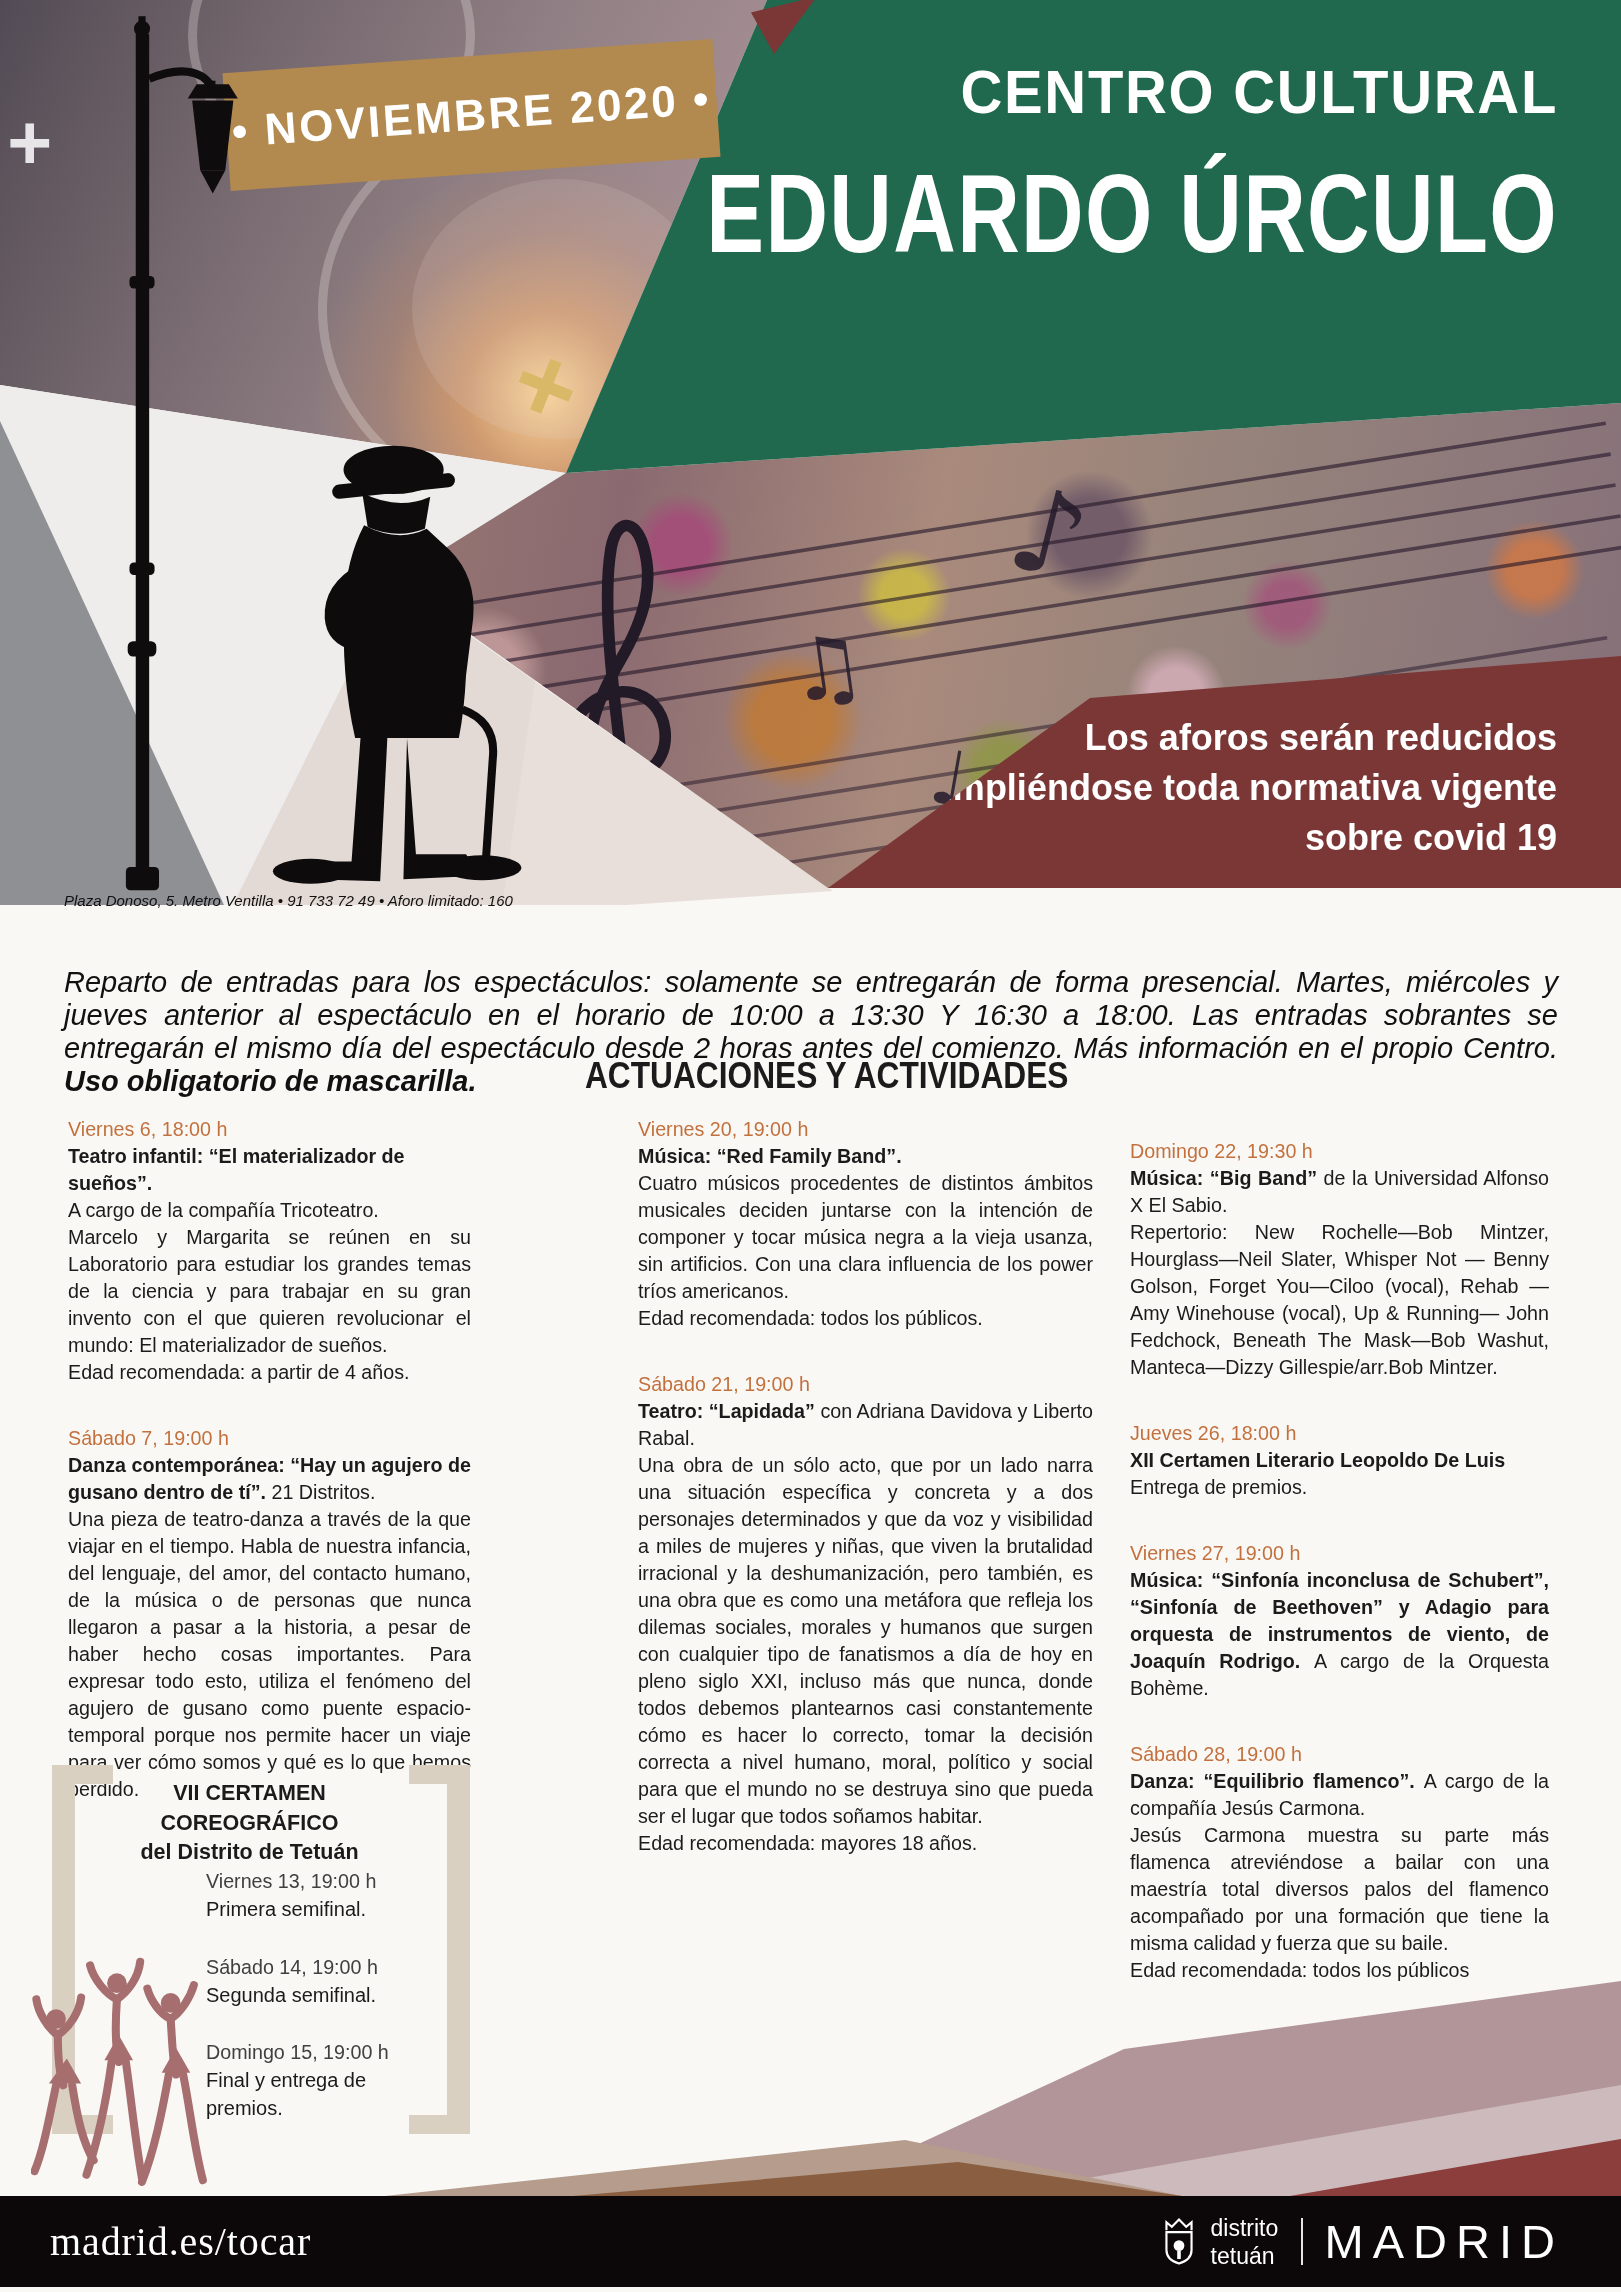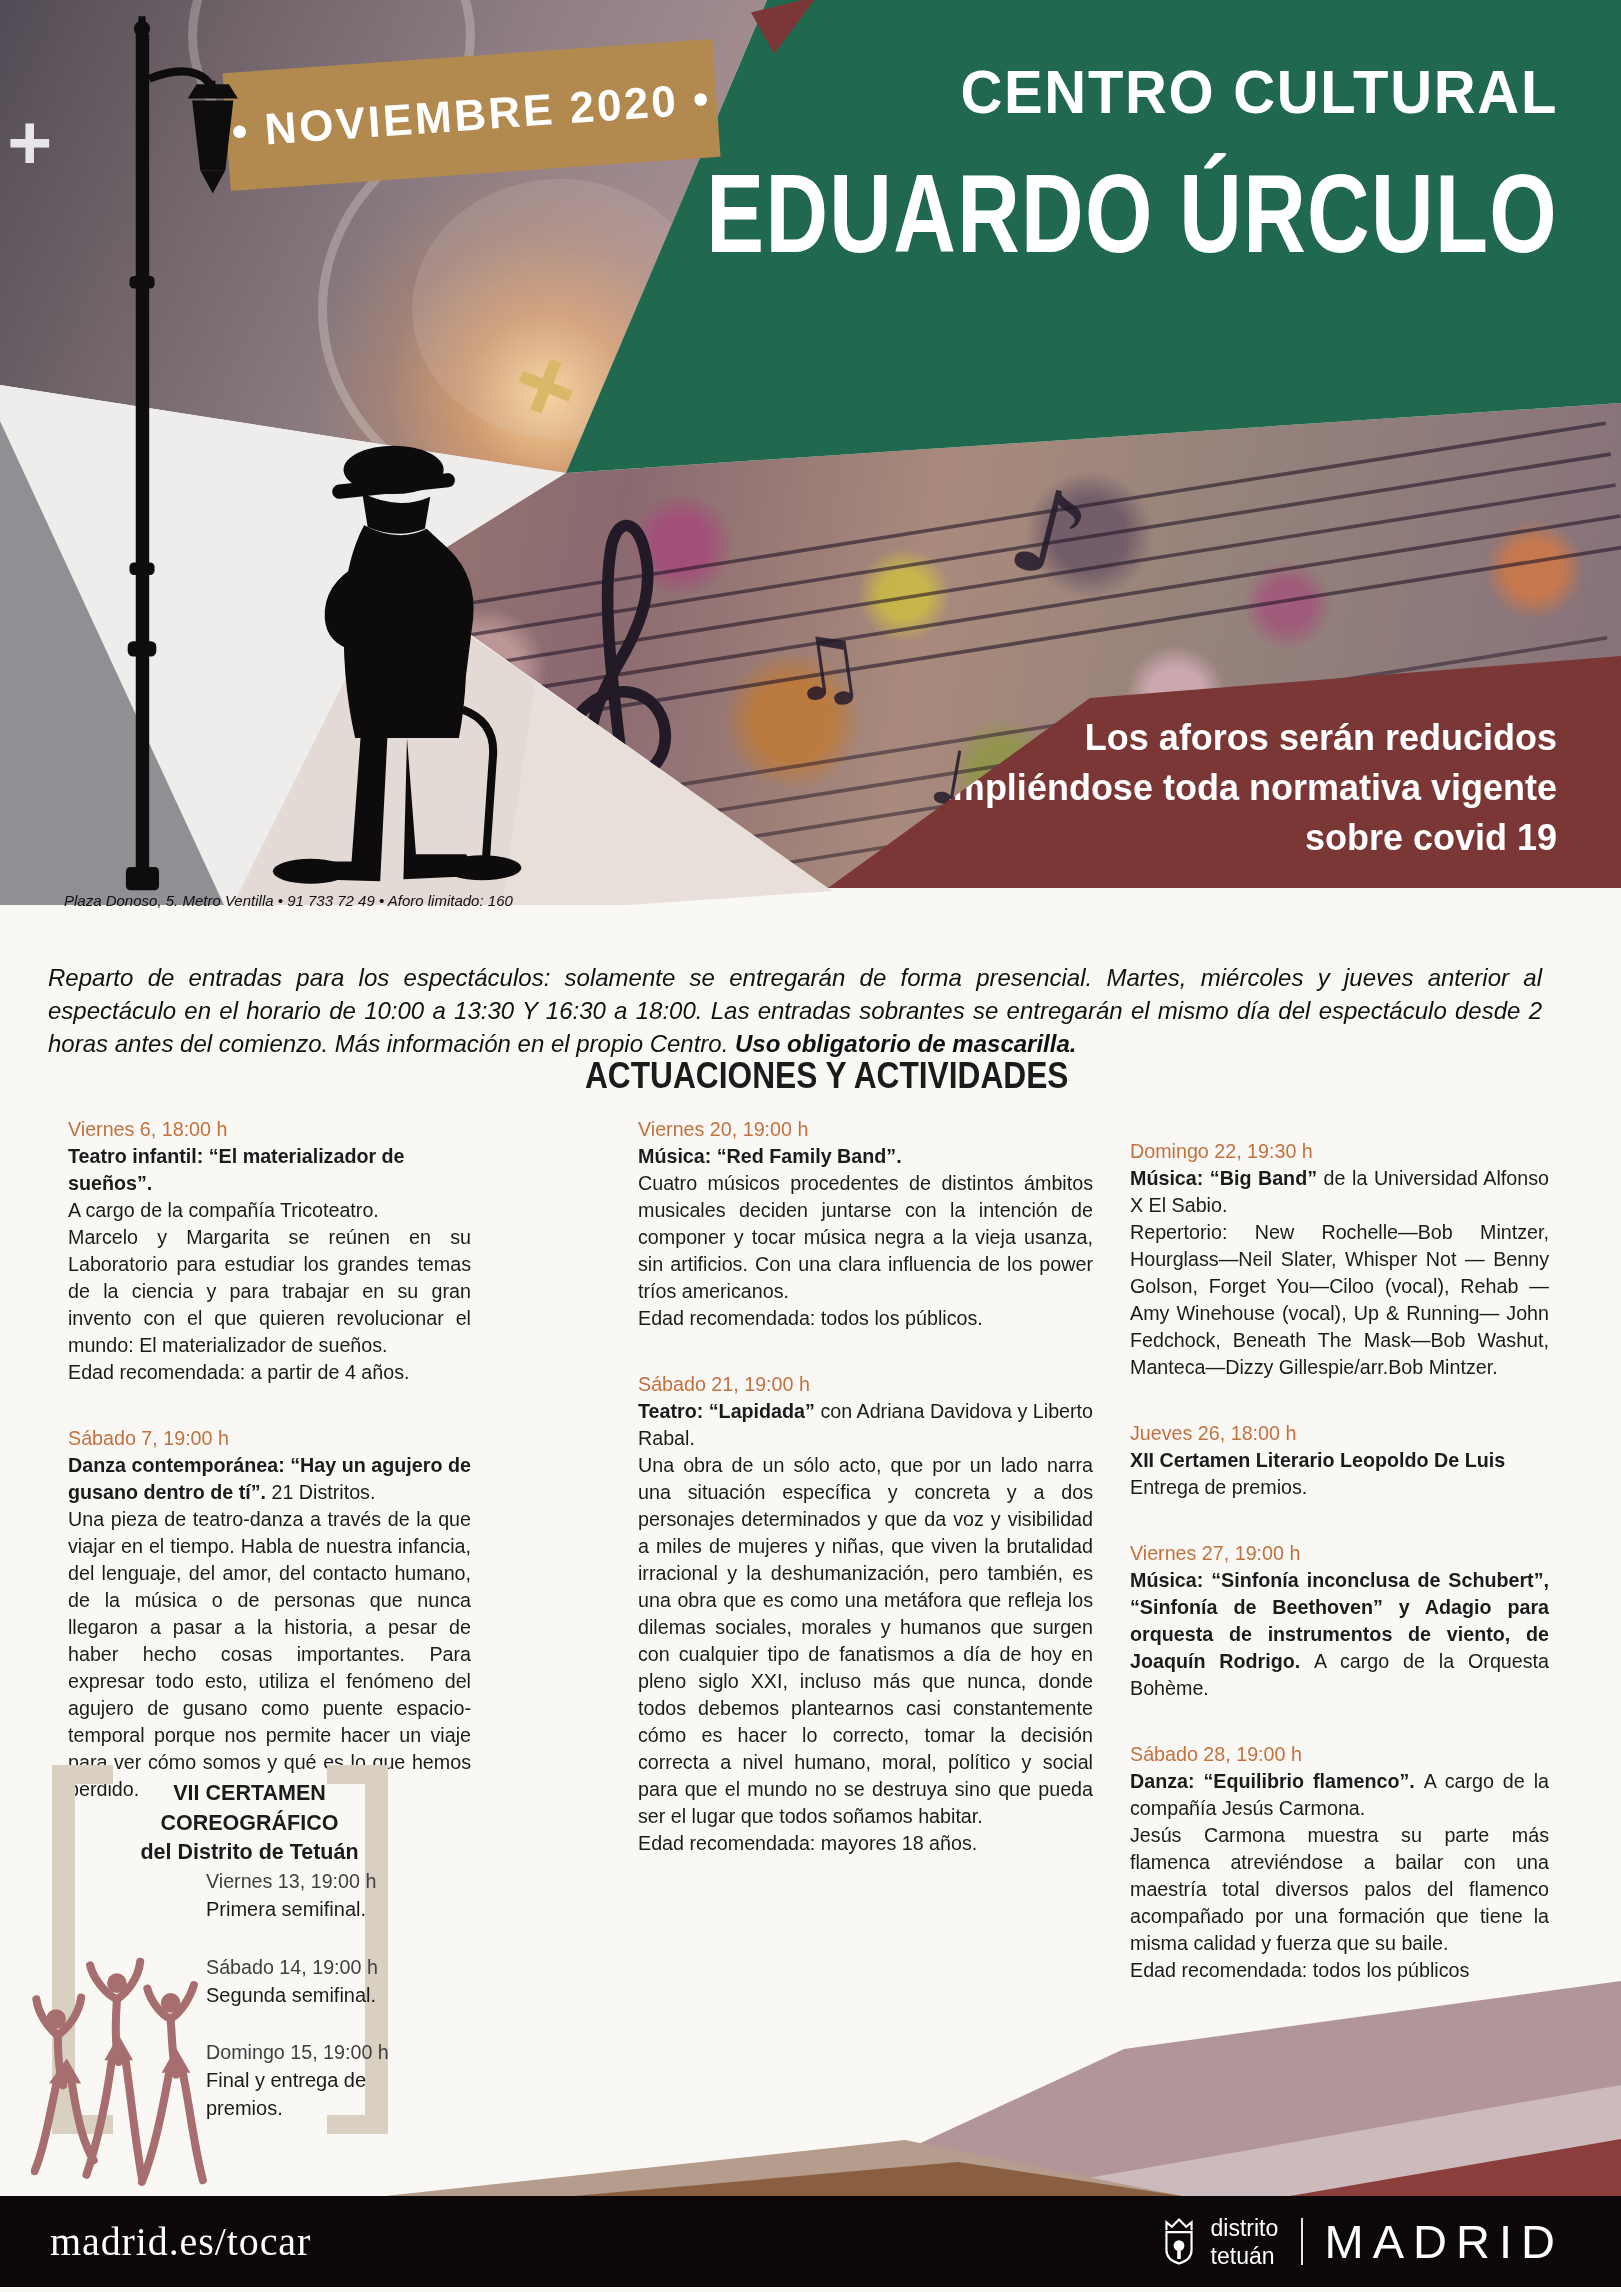--- a/index.html
+++ b/index.html
@@ -87,38 +87,38 @@
   .covid-text{right:64px;top:713px;width:681px;text-align:right;color:#fff;font-weight:bold;
               font-size:36px;line-height:50px;}
   .covid-text span{display:block;}
 
   
   .lamp-svg{left:125px;top:16px;}
   .chaplin-svg{left:255px;top:441px;}
 
   
   .info-contact{left:64px;top:892px;font-size:15px;font-style:italic;color:#111;}
-  .info-para{left:48px;top:937px;width:1494px;font-size:24px;line-height:33px;font-style:italic;
+  .info-para{left:64px;top:937px;width:1494px;font-size:29px;line-height:33px;font-style:italic;
              text-align:justify;color:#111;}
   .section-title{left:16px;top:1055px;width:1621px;text-align:center;}
   .section-title span{display:inline-block;font-size:36px;font-weight:bold;transform:scaleX(.88);letter-spacing:0;}
 
   
   .col{top:1116px;}
   .col1{left:68px;width:403px;}
   .col2{left:638px;width:455px;}
   .col3{left:1130px;width:419px;margin-top:22px;}
   .event{margin:0 0 39px 0;}
   .ev-date{color:#c2713e;font-size:19.7px;line-height:27px;}
   .ev-p{margin:0;font-size:19.7px;line-height:27px;color:#1b1b1b;}
   .ev-p b{font-weight:bold;}
   .just{text-align:justify;}
 
   
-  .cert-box{left:52px;top:1761px;width:336px;height:376px;}
+  .cert-box{left:52px;top:1761px;width:418px;height:376px;}
   .bracket{position:absolute;width:61px;height:369px;border:0 solid #d9d0c2;}
   .bracket.l{left:0;top:3.6px;border-left-width:23px;border-top-width:19.7px;border-bottom-width:19.7px;}
   .bracket.r{right:0;top:3.6px;border-right-width:23px;border-top-width:19.7px;border-bottom-width:19.7px;}
   .cert-title{position:absolute;left:32px;top:18px;width:331px;text-align:center;font-weight:bold;
               font-size:21.5px;line-height:29.6px;}
   .cert-items{position:absolute;left:154px;top:106px;width:240px;}
   .cert-item{margin-bottom:29.6px;}
   .cert-date{color:#404040;font-size:19.7px;line-height:28px;}
   .cert-label{font-size:20px;line-height:28px;color:#1b1b1b;}
   .dancers-svg{position:absolute;left:-21.5px;top:188px;}

